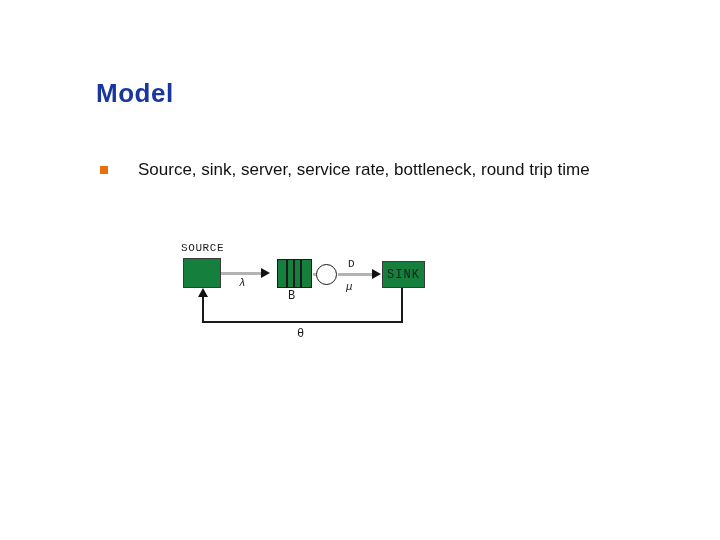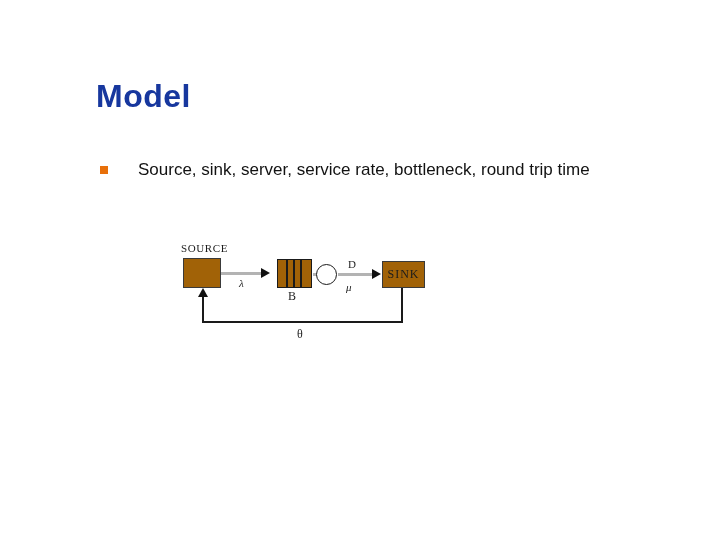--- a/index.html
+++ b/index.html
@@ -8,49 +8,49 @@
     position: relative;
     background: #ffffff;
     font-family: "Liberation Sans", sans-serif;
     overflow: hidden;
   }
   .abs { position: absolute; }
 
   
   .slide-title {
     left: 96px; top: 78px;
-    font-size: 32px;
+    font-size: 26px;
     font-weight: bold;
     color: #17379e;
     letter-spacing: 0.5px;
   }
 
   
   .bullet-marker {
     left: 100px; top: 166px;
     width: 8px; height: 8px;
     background: #e8700a;
   }
   .bullet-text {
     left: 138px; top: 160px;
     font-size: 17px;
     color: #121212;
   }
 
   
   .serif-label {
-    font-family: Liberation Serif, serif;
+    font-family: Liberation Mono, monospace;
     color: #1c1c1c;
     white-space: nowrap;
   }
   .greek { font-style: italic; }
 
   .box {
     border: 1.2px solid #3a3a3a;
-    background: #a16207;
+    background: #15803d;
   }
   .gray-line { background: #b3b3b3; }
   .black-line { background: #1a1a1a; }
 
   .arrowhead-right {
     width: 0; height: 0;
     border-top: 5px solid transparent;
     border-bottom: 5px solid transparent;
     border-left: 9px solid #111111;
   }

